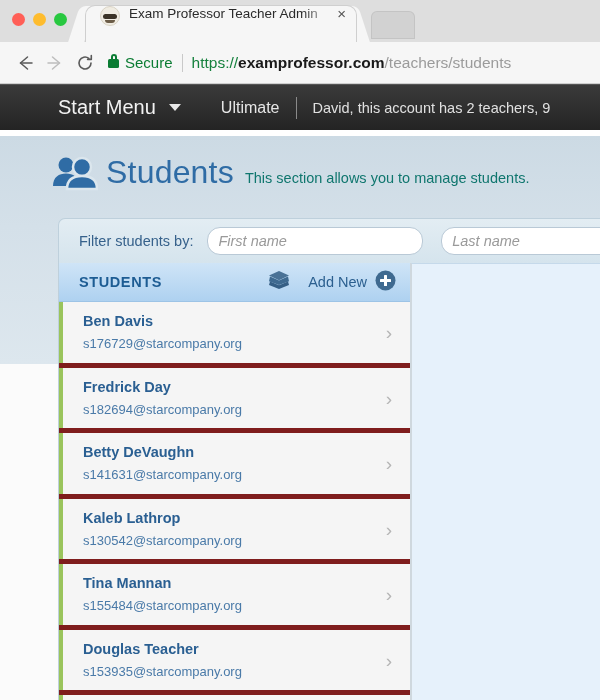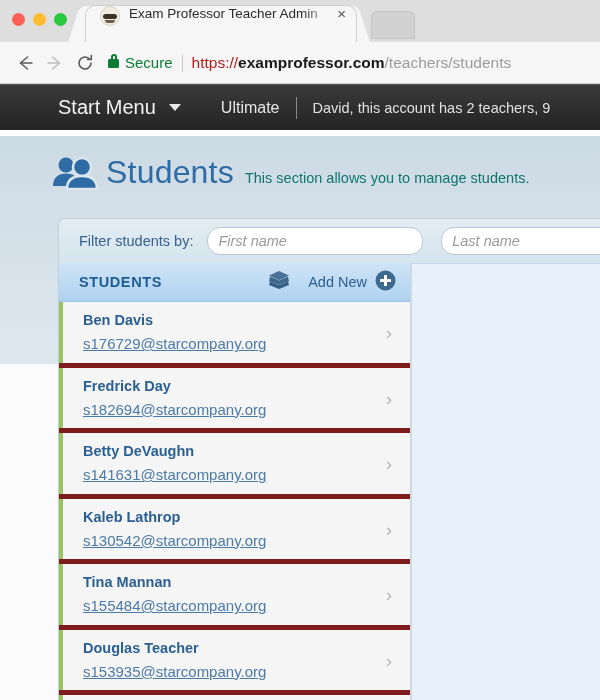--- a/index.html
+++ b/index.html
@@ -175,21 +175,21 @@
     color: #0b7c33;
     margin-right: 9px;
   }
   .url-div {
     width: 1px;
     height: 18px;
     background: #c9c9c9;
     margin-right: 9px;
     flex: 0 0 auto;
   }
-  .url-scheme { font-size: 15.5px; color: #b91c1c; }
+  .url-scheme { font-size: 15.5px; color: #15803d; }
   .url-host { font-size: 15.5px; color: #1a1a1a; font-weight: bold; }
   .url-path { font-size: 15.5px; color: #9b9b9b; }
 
   
   .appnav {
     height: 46px;
     background: linear-gradient(#3a3a3a, #242424);
     border-top: 1px solid #555;
     display: flex;
     align-items: center;
@@ -382,23 +382,22 @@
     width: 4px;
     background: #9ac45c;
   }
   .sname {
     font-size: 14.5px;
     font-weight: bold;
     color: #2a5f92;
     margin-bottom: 7px;
   }
   .semail {
-    font-size: 15px;
+    font-size: 13px;
     color: #4a7aa8;
-    text-decoration: underline;
   }
   .schev {
     position: absolute;
     right: 18px;
     top: 50%;
     transform: translateY(-50%);
     color: #b5b5b5;
     font-size: 19px;
     line-height: 1;
   }

